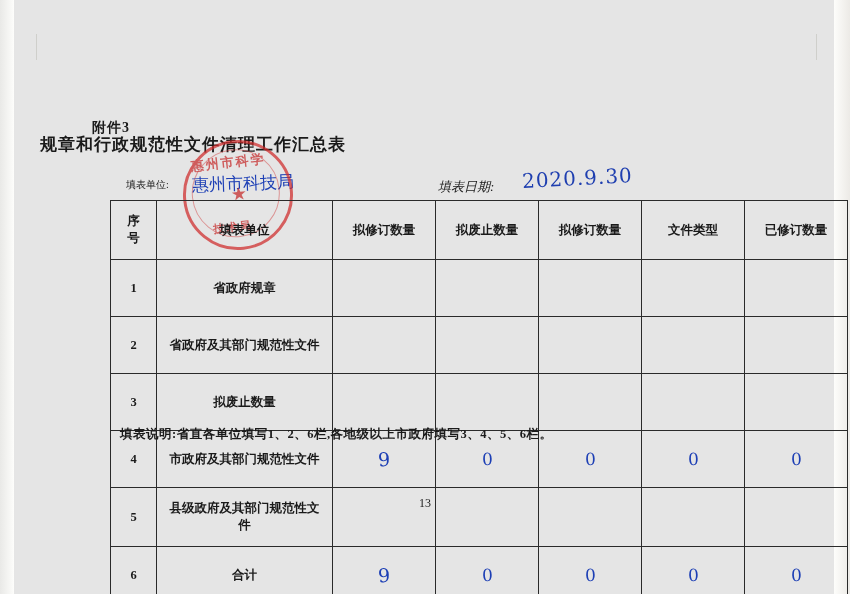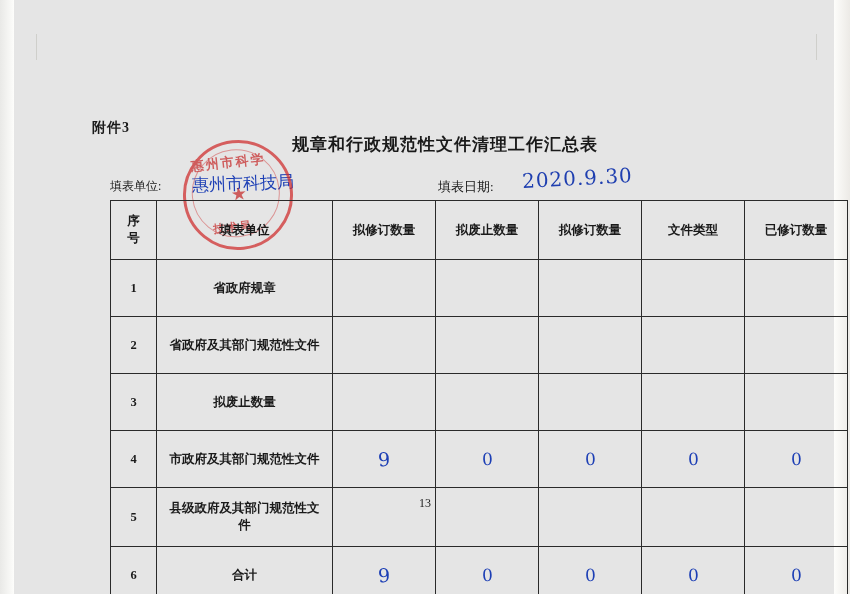--- a/index.html
+++ b/index.html
@@ -53,55 +53,55 @@
     font-size: 14px;
     font-weight: bold;
     letter-spacing: 1px;
   }
 
   .doc-title {
     position: absolute;
     left: 0;
     top: 133px;
     width: 850px;
-    text-align: center;
     font-size: 17px;
     font-weight: bold;
     letter-spacing: 1px;
     padding-left: 40px;
     box-sizing: border-box;
   }
 
   .meta-row {
     position: absolute;
     top: 178px;
     left: 110px;
     width: 660px;
     height: 20px;
   }
   .meta-unit-label {
     position: absolute;
-    left: 0;
+    left: 16px;
     top: 0;
-    font-size: 12px;
+    font-size: 10px;
   }
   .meta-unit-value {
     position: absolute;
     left: 82px;
     top: -6px;
     font-size: 17px;
     color: #1d3fb5;
     font-family: "DejaVu Serif", serif;
     transform: rotate(-2deg);
   }
   .meta-date-label {
     position: absolute;
     left: 328px;
     top: 0;
     font-size: 13px;
+    font-style: italic;
   }
   .meta-date-value {
     position: absolute;
     left: 412px;
     top: -12px;
     font-size: 20px;
     color: #1f3fb0;
     font-family: "DejaVu Serif", serif;
     transform: rotate(-3deg);
     letter-spacing: 1px;
@@ -313,16 +313,17 @@
         <td>合计</td>
         <td><span class="hand">9</span></td>
         <td><span class="hand zero">0</span></td>
         <td><span class="hand zero">0</span></td>
         <td><span class="hand zero">0</span></td>
         <td><span class="hand zero">0</span></td>
       </tr>
     </tbody>
   </table>
 
+  <div class="note">填表说明:省直各单位填写1、2、6栏,各地级以上市政府填写3、4、5、6栏。</div>
 
   <div class="page-number">13</div>
 
 </div>
 
 </body></html>

